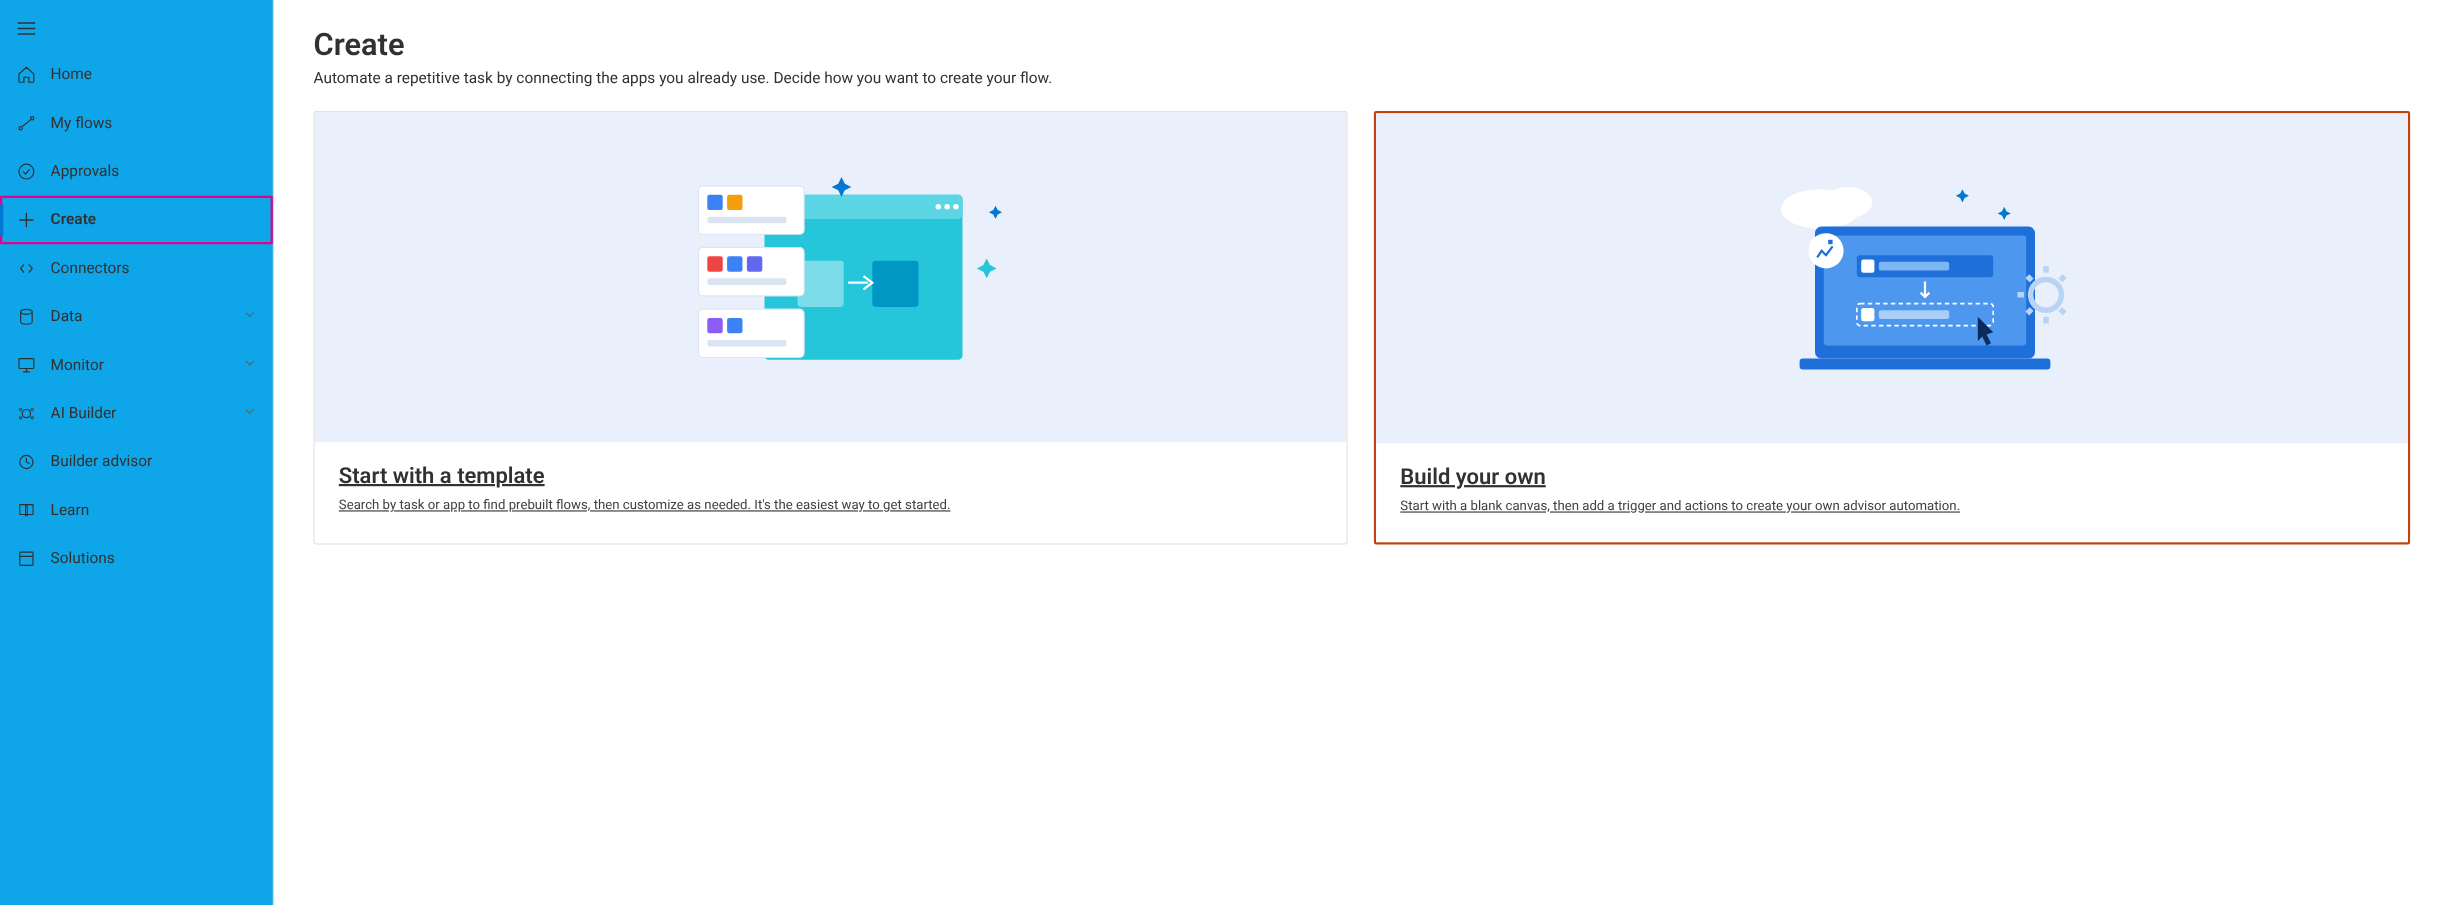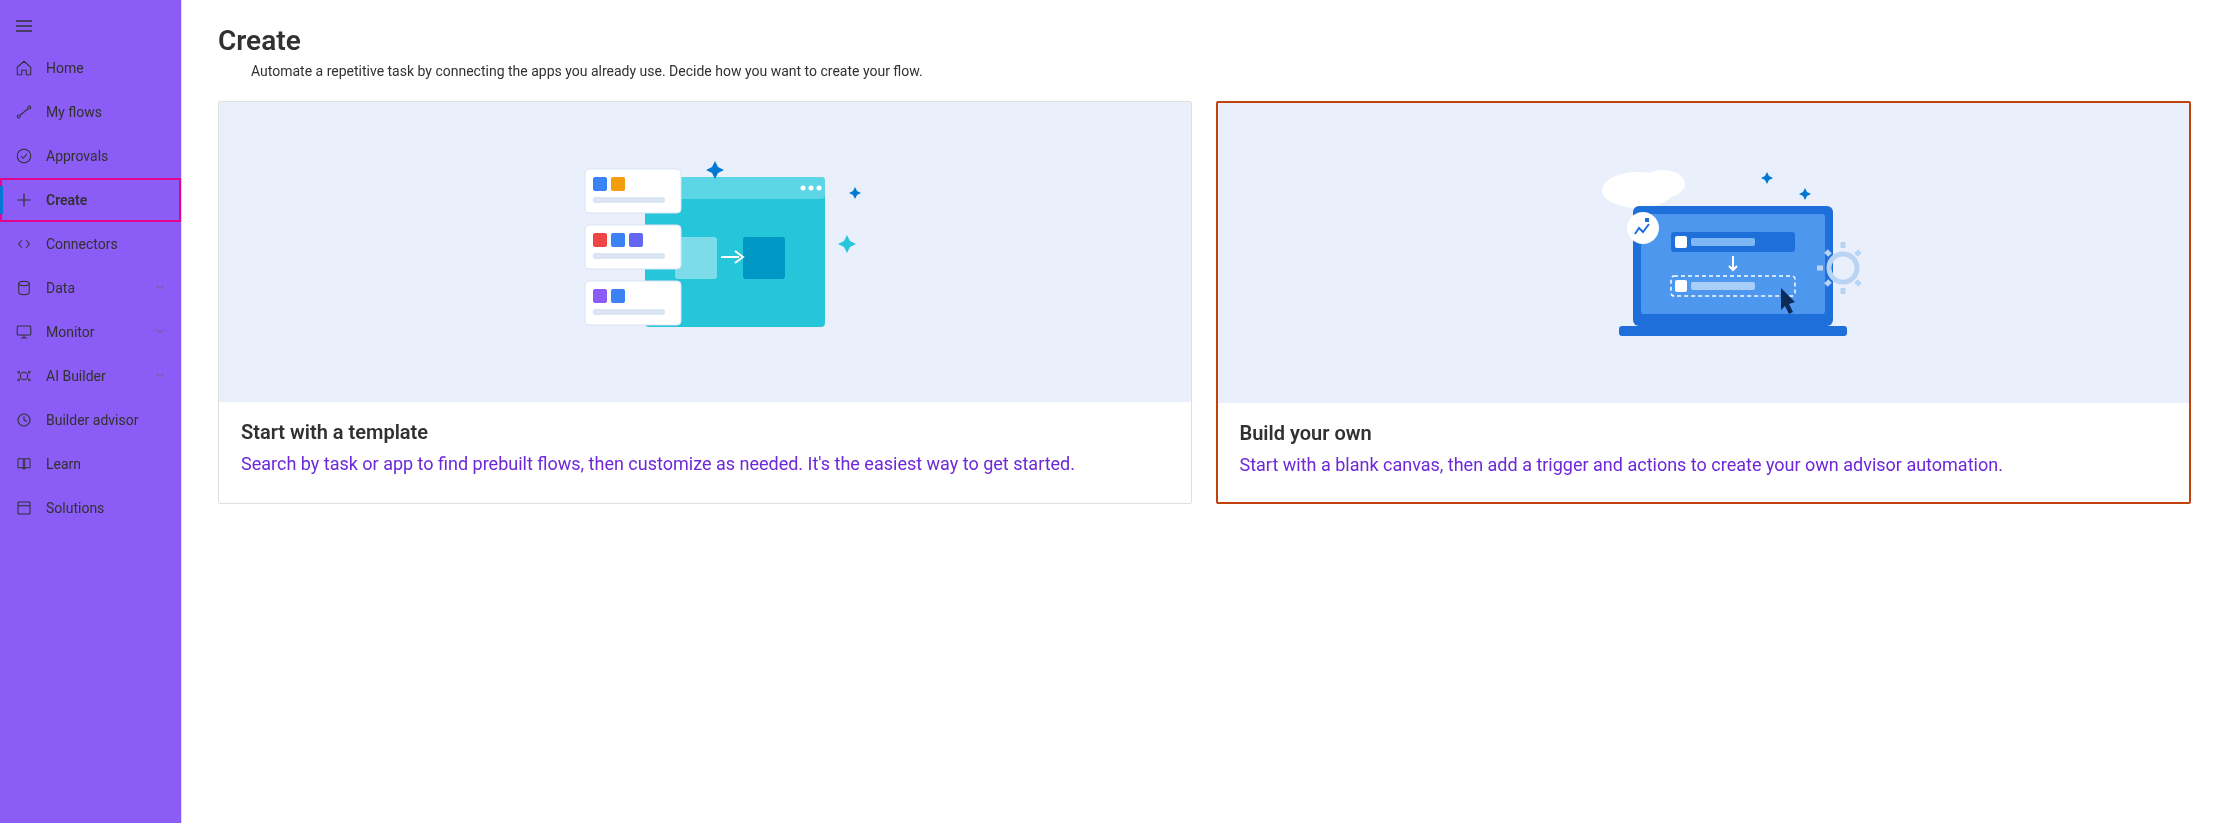--- a/index.html
+++ b/index.html
@@ -8,24 +8,24 @@
       color: #323130;
       background: #ffffff;
       font-size: 14px;
     }
     .app {
       display: flex;
       min-height: 100vh;
     }
     
     .sidebar {
-      width: 182px;
+      width: 249px;
       flex-shrink: 0;
       border-right: 1px solid #e1dfdd;
-      background: #8b5cf6;
+      background: #0ea5e9;
       padding-top: 6px;
     }
     .hamburger {
       display: flex;
       align-items: center;
       padding: 10px 14px;
       cursor: pointer;
     }
     .hamburger svg { width: 20px; height: 20px; }
     .nav-item {
@@ -68,25 +68,25 @@
     }
     .page-title {
       font-size: 28px;
       font-weight: 600;
       margin-bottom: 6px;
     }
     .page-subtitle {
       font-size: 14px;
       color: #323130;
       margin-bottom: 22px;
-      margin-left: 33px;
     }
     .cards {
       display: flex;
       gap: 24px;
+      text-decoration: underline;
     }
     .card {
       flex: 1;
       border: 1px solid #e1dfdd;
       border-radius: 2px;
       overflow: hidden;
       cursor: pointer;
       display: flex;
       flex-direction: column;
     }
@@ -104,22 +104,22 @@
     .card-body {
       background: #ffffff;
       padding: 18px 22px 24px;
     }
     .card-title {
       font-size: 20px;
       font-weight: 600;
       margin-bottom: 6px;
     }
     .card-desc {
-      font-size: 18px;
-      color: #6d28d9;
+      font-size: 12px;
+      color: #404040;
       line-height: 1.5;
     }
     .chev { width: 14px; height: 14px; }
     
     .illus svg { display: block; }
   </style>
 </head>
 <body>
 
 <div class="app">

